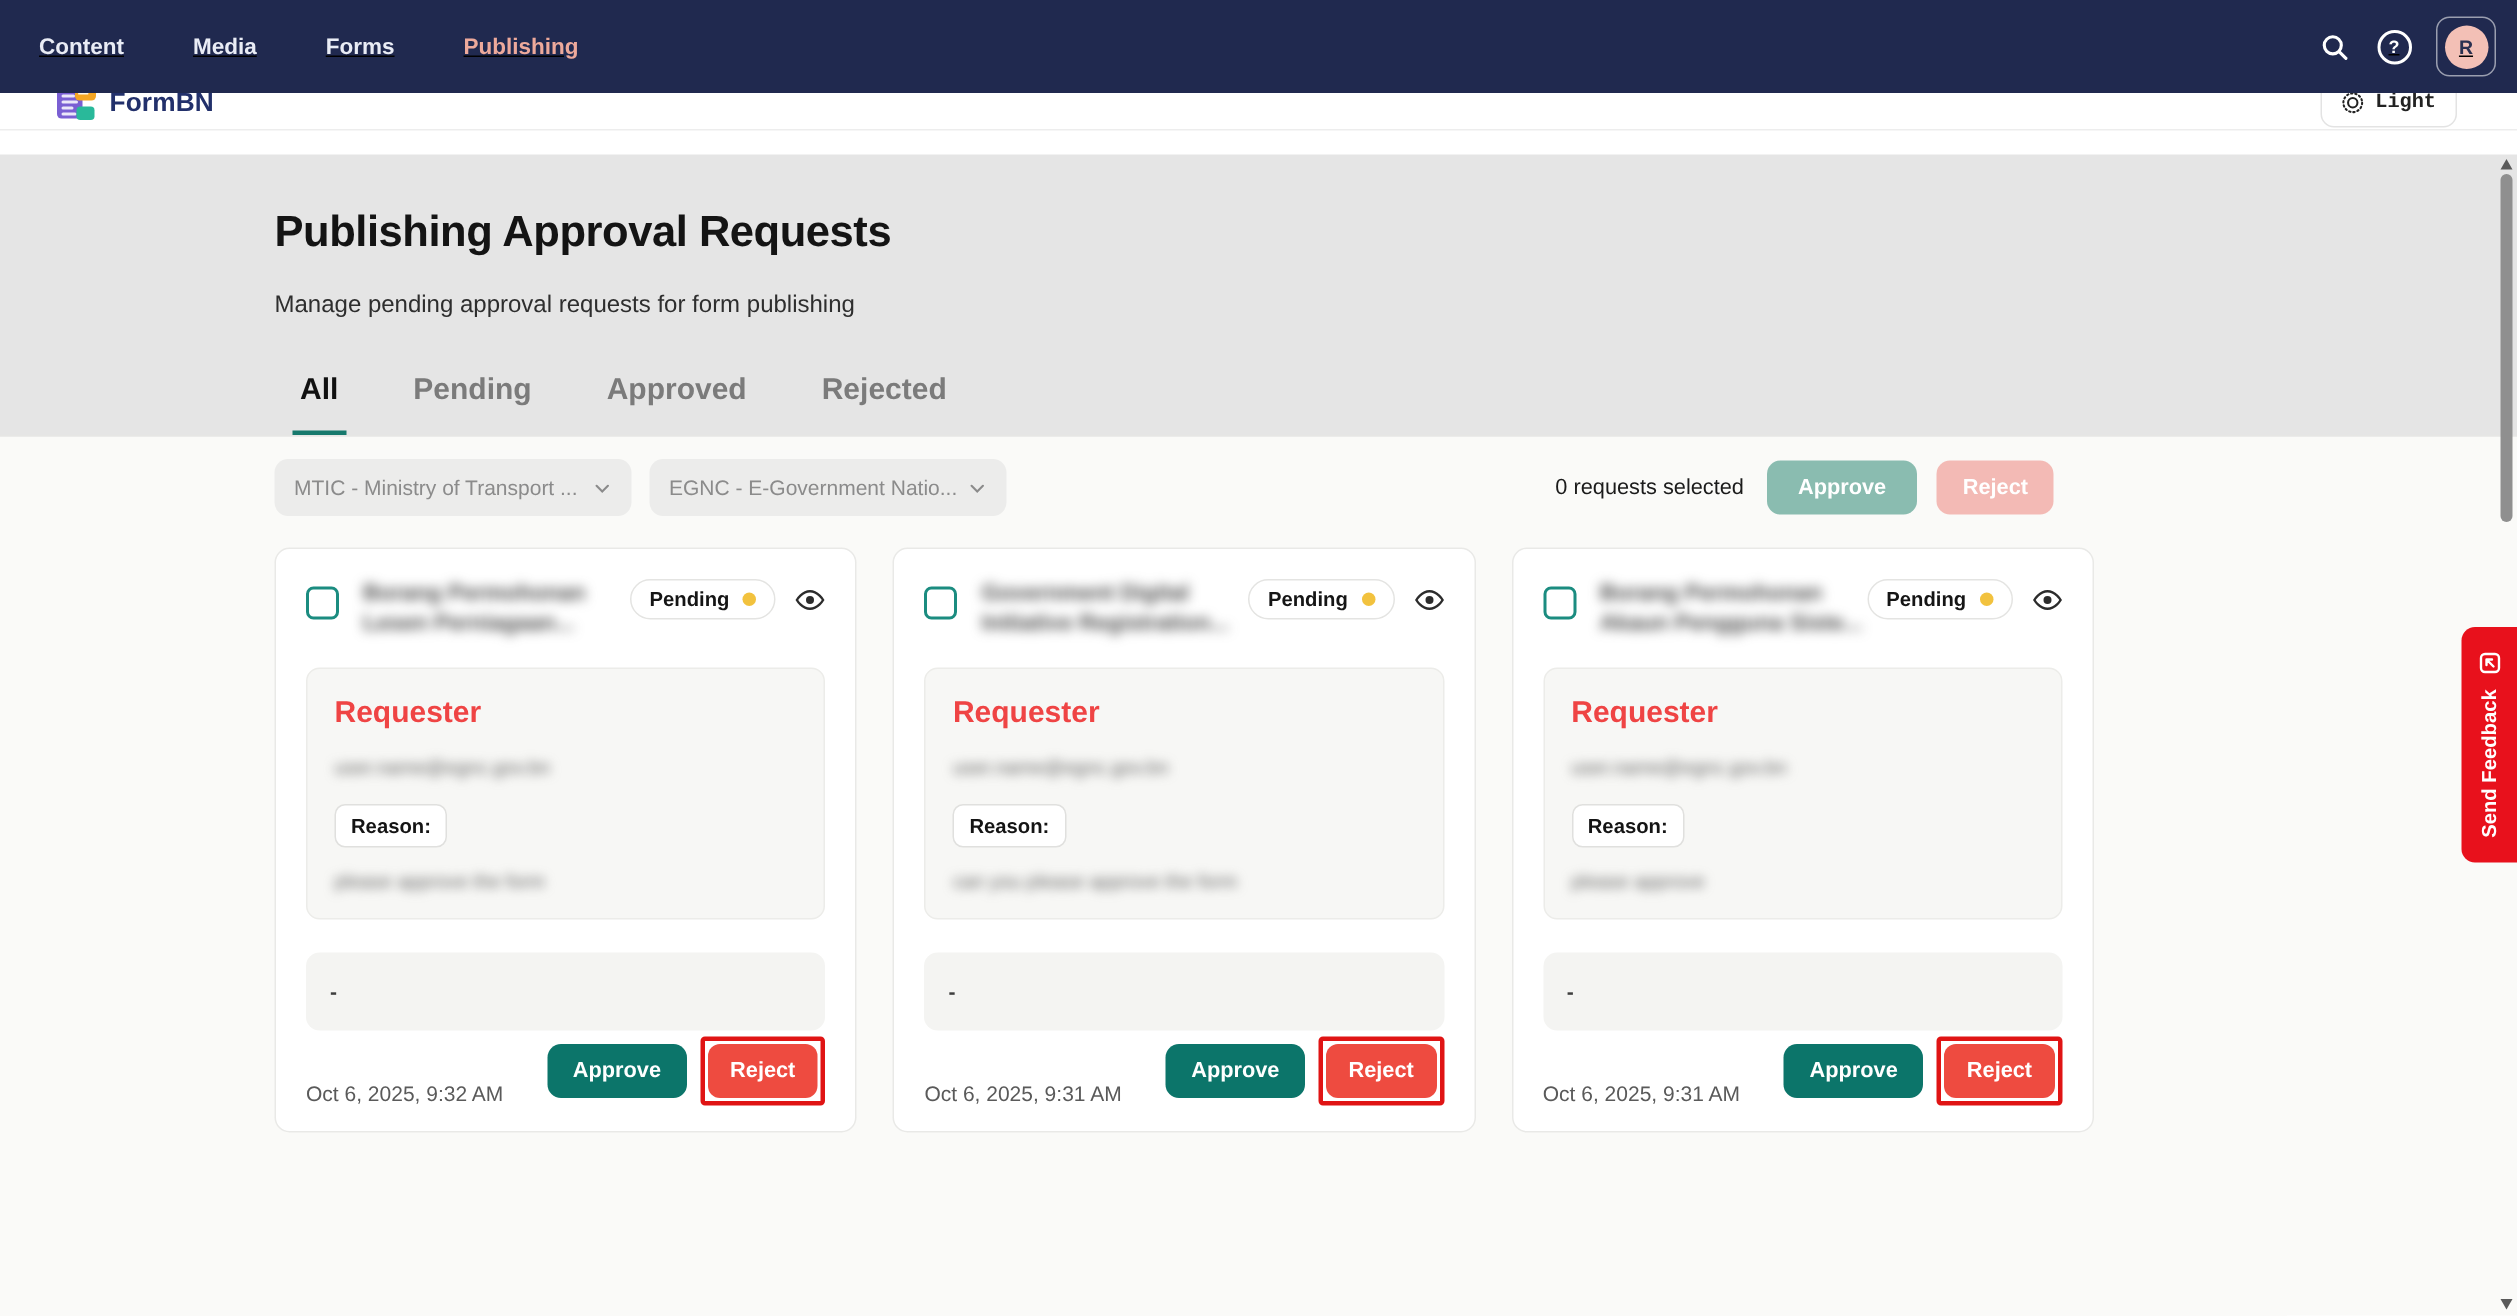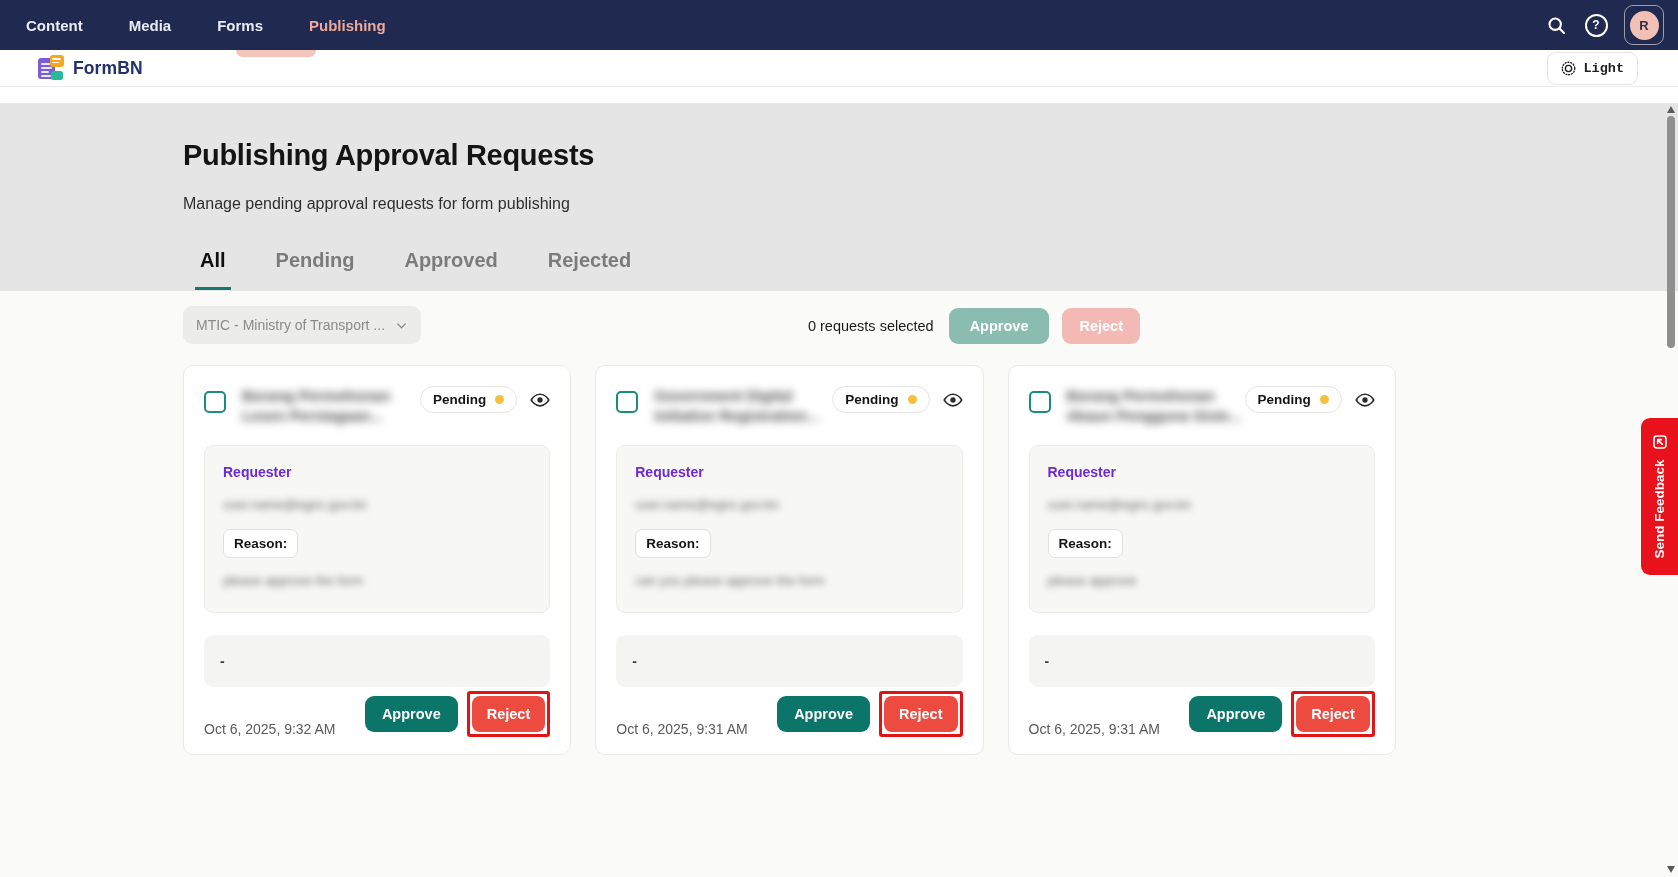--- a/index.html
+++ b/index.html
@@ -2,22 +2,22 @@
 <html><head>
 <meta charset="utf-8">
 <style>
   html,body{margin:0;padding:0;}
   body{
     width:1678px;height:877px;overflow:hidden;position:relative;
     background:#fff;font-family:"Liberation Sans",sans-serif;
     -webkit-font-smoothing:antialiased;
   }
   
-  .topnav{position:absolute;top:0;left:0;right:0;height:50px;background:#20294f;
-    display:flex;align-items:center;padding:0 14px 0 26px;box-sizing:border-box;z-index:5;}
+  .topnav{position:absolute;top:0;left:0;right:0;height:62px;background:#20294f;
+    display:flex;align-items:center;padding:0 14px 0 26px;box-sizing:border-box;z-index:5;text-decoration:underline;}
   .nav-item{color:#e9ecf5;font-size:15px;font-weight:600;margin-right:46px;cursor:pointer;}
   .nav-item.active{color:#eda99b;}
   .nav-indicator{position:absolute;top:44px;left:236px;width:80px;height:13px;
     background:#f4c6bb;border-radius:7px;z-index:4;}
   .topnav-right{margin-left:auto;display:flex;align-items:center;gap:16px;}
   .icon-btn{width:24px;height:24px;display:flex;align-items:center;justify-content:center;cursor:pointer;}
   .help-circle{width:19px;height:19px;border:2px solid #fff;border-radius:50%;
     color:#fff;font-size:12px;font-weight:700;display:flex;align-items:center;justify-content:center;}
   .avatar-wrap{width:38px;height:38px;border:1px solid rgba(255,255,255,.55);border-radius:9px;
     display:flex;align-items:center;justify-content:center;cursor:pointer;}
@@ -43,21 +43,21 @@
     border-bottom:1px solid #e6e6e4;box-sizing:border-box;z-index:2;}
   .ph-inner{position:absolute;left:183px;width:1186px;height:100%;}
   .page-title{position:absolute;top:36px;left:0;font-size:29px;font-weight:800;color:#141414;
     letter-spacing:-.3px;margin:0;}
   .page-sub{position:absolute;top:92px;left:0;font-size:16px;color:#2e2e2e;margin:0;}
   .tabs{position:absolute;bottom:0;left:12px;display:flex;gap:40px;}
   .tab{font-size:20px;color:#7b7b7b;font-weight:600;padding:0 5px 15px;cursor:pointer;}
   .tab.active{color:#101010;font-weight:800;border-bottom:3px solid #17796d;}
   
   .main{position:absolute;top:291px;left:0;right:0;bottom:0;background:#fafaf8;}
-  .filters{position:absolute;top:15px;left:183px;width:957px;display:flex;align-items:flex-end;}
+  .filters{position:absolute;top:15px;left:183px;width:1186px;display:flex;align-items:center;}
   .dropdown{width:238px;height:38px;box-sizing:border-box;background:#ececeb;border-radius:9px;
     display:flex;align-items:center;justify-content:space-between;padding:0 13px;
     color:#8b8b8b;font-size:14px;margin-right:12px;cursor:pointer;}
   .bulk{margin-left:auto;display:flex;align-items:center;gap:13px;}
   .sel-text{font-size:14.5px;color:#1b1b1b;margin-right:2px;}
   .btn{border:none;border-radius:9px;color:#fff;font-weight:700;font-size:14.5px;
     padding:10px 21px;cursor:pointer;font-family:inherit;}
   .btn.approve-dis{background:#8abcb0;}
   .btn.reject-dis{background:#f3bab5;padding:10px 17px;}
   
@@ -68,21 +68,21 @@
   .checkbox{width:18px;height:18px;border:2px solid #1b8c80;border-radius:5px;
     background:#fff;margin-top:5px;flex:none;cursor:pointer;}
   .card-title{width:178px;margin-left:16px;font-size:15px;font-weight:700;color:#4c4c4c;
     line-height:1.3;filter:blur(4px);}
   .badge{margin-left:auto;display:flex;align-items:center;gap:9px;border:1px solid #e4e4e2;
     border-radius:16px;background:#fff;padding:5px 12px;font-size:13.5px;font-weight:700;color:#151515;flex:none;}
   .dot{width:9px;height:9px;border-radius:50%;background:#f2c23e;}
   .eye{margin-left:13px;margin-top:4px;flex:none;cursor:pointer;}
   .req-box{margin-top:20px;background:#f7f7f5;border:1px solid #ecece9;border-radius:9px;
     padding:18px;height:168px;box-sizing:border-box;}
-  .req-h{font-size:14px;font-weight:800;color:#6d28d9;}
+  .req-h{font-size:20px;font-weight:800;color:#ef4444;}
   .req-email{margin-top:17px;font-size:13px;color:#656565;filter:blur(3.5px);}
   .reason-chip{display:inline-block;margin-top:17px;background:#fff;border:1px solid #e0e0de;
     border-radius:7px;padding:6px 10px;font-size:13.5px;font-weight:700;color:#141414;}
   .reason-text{margin-top:15px;font-size:13px;color:#656565;filter:blur(3.5px);}
   .dash-box{margin-top:22px;background:#f4f4f2;border-radius:9px;height:52px;
     display:flex;align-items:center;padding:0 16px;color:#3f3f3f;font-weight:700;font-size:14px;}
   .card-foot{position:absolute;left:20px;right:20px;bottom:17px;display:flex;align-items:flex-end;}
   .date{font-size:14px;color:#5a5a5a;}
   .foot-btns{margin-left:auto;display:flex;align-items:center;gap:9px;}
   .btn.approve{background:#0c756a;padding:10px 17px;}
@@ -178,20 +178,26 @@
 
 <div class="main">
 
   <div class="filters">
     <div class="dropdown">
       <span>MTIC - Ministry of Transport ...</span>
       <svg width="13" height="13" viewBox="0 0 24 24" fill="none" stroke="#8b8b8b" stroke-width="2.6" stroke-linecap="round">
           <polyline points="5 9 12 16 19 9"></polyline>
         </svg>
     </div>
+    <div class="dropdown">
+      <span>EGNC - E-Government Natio...</span>
+      <svg width="13" height="13" viewBox="0 0 24 24" fill="none" stroke="#8b8b8b" stroke-width="2.6" stroke-linecap="round">
+          <polyline points="5 9 12 16 19 9"></polyline>
+        </svg>
+    </div>
     <div class="bulk">
       <span class="sel-text">0 requests selected</span>
       <button class="btn approve-dis">Approve</button>
       <button class="btn reject-dis">Reject</button>
     </div>
   </div>
 
   <div class="cards">
 
     <div class="card">

